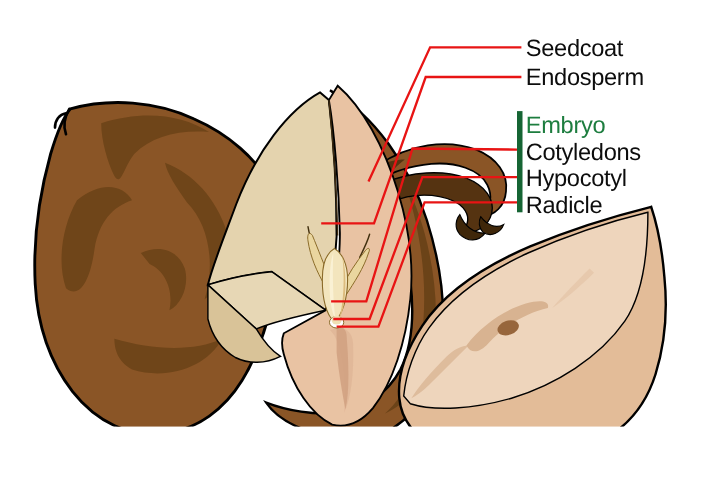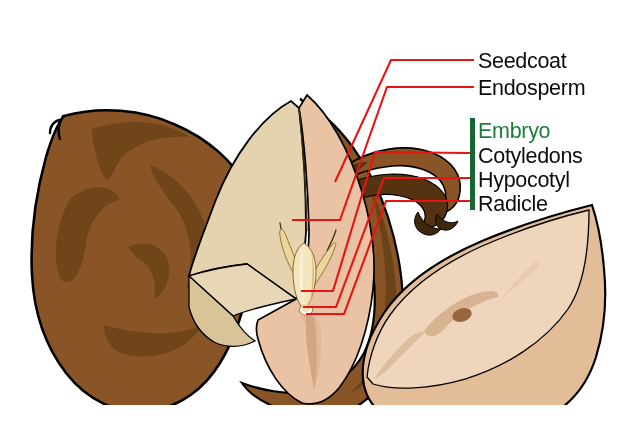--- a/index.html
+++ b/index.html
@@ -1,17 +1,17 @@
 <!DOCTYPE html>
 <html><head>
 <meta charset="utf-8">
 <style>
   html,body{margin:0;padding:0;background:#ffffff;}
   .stage{position:relative;width:640px;height:388px;background:#ffffff;overflow:hidden;
-         font-family:"Liberation Sans", sans-serif;margin-top:17px;}
+         font-family:"Liberation Sans", sans-serif;}
   svg{display:block}
   .lbl{font-family:"Liberation Sans", sans-serif;font-size:21.5px;letter-spacing:-0.3px;fill:#0d0d0d;}
   .lbl-green{fill:#1d7d3f;}
   .leader{fill:none;stroke:#e81414;stroke-width:2.1;stroke-linejoin:miter;stroke-linecap:butt;}
   .outline{stroke:#000000;fill:none;}
 </style>
 </head>
 <body>
 
 <div class="stage">

